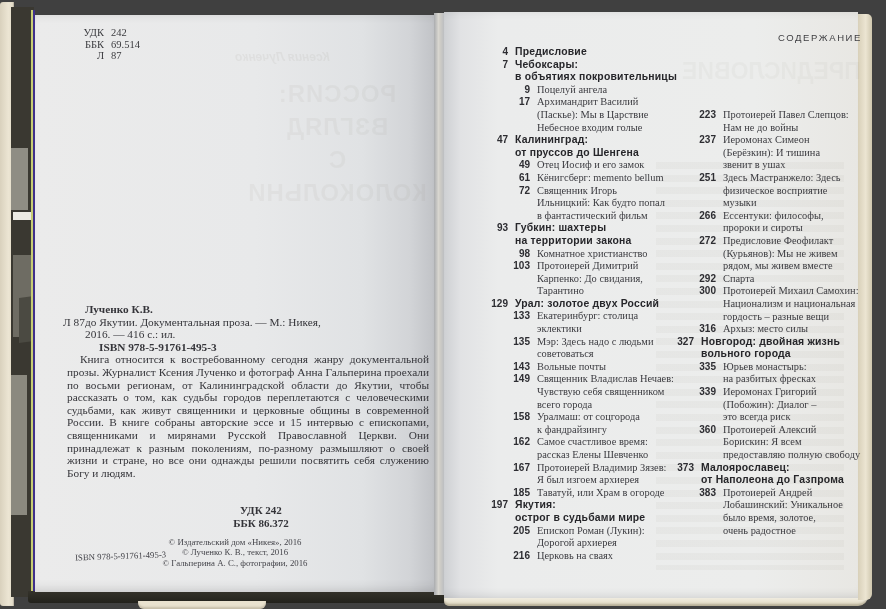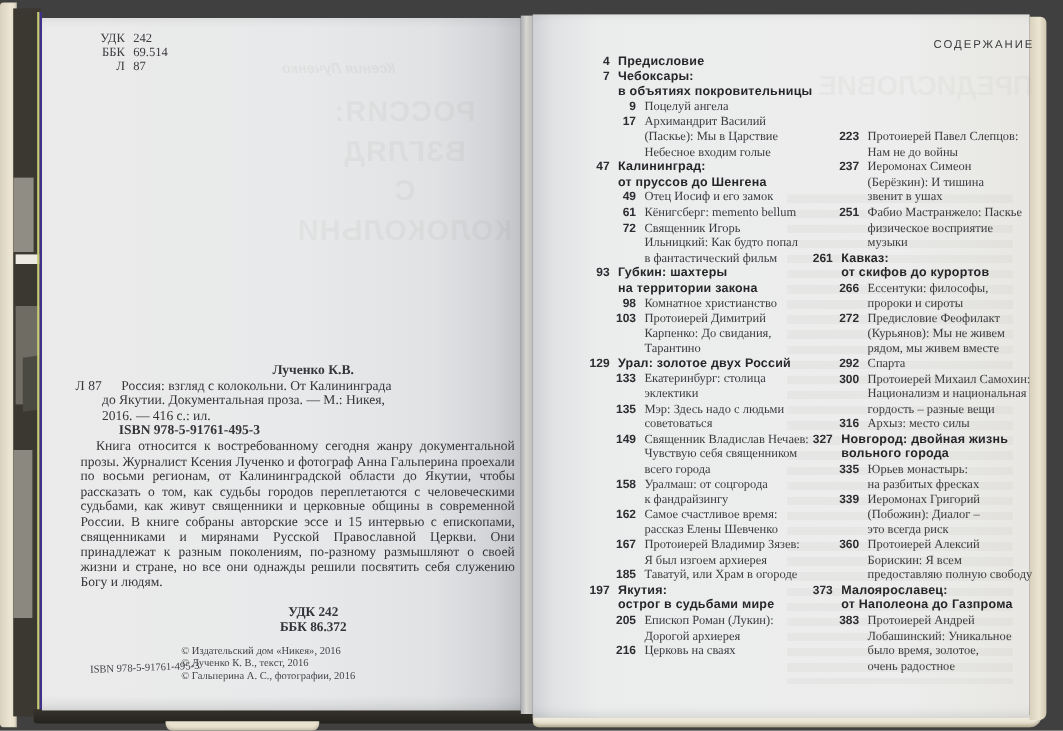--- a/index.html
+++ b/index.html
@@ -38,29 +38,29 @@
   .lp{position:absolute;inset:0;}
   .udk-top{position:absolute;left:41px;top:12px;font-size:10.5px;line-height:11.5px;color:#3b3b3f;}
   .udk-top .lab{display:inline-block;width:28px;text-align:right;}
   .udk-top .val{margin-left:7px;}
   .approval{position:absolute;left:51px;top:68px;font-size:11px;line-height:14.8px;color:#3b3b3f;}
   .ghost{color:#8a8578;transform:scaleX(-1);font-family:"Liberation Sans",sans-serif;font-weight:bold;}
   .ghost-author{position:absolute;left:200px;top:35px;font-size:12px;opacity:.09;font-style:italic;}
   .ghost-title{position:absolute;left:212px;top:62px;width:180px;text-align:center;
     font-size:24px;line-height:33px;opacity:.07;letter-spacing:1px;}
   .biblio{position:absolute;left:28px;top:288px;width:374px;font-size:11.3px;line-height:12.6px;color:#35353a;}
-  .bib-author{margin-left:22px;font-weight:bold;text-align:center;}
+  .bib-author{margin-left:22px;font-weight:bold;}
   .catalog{position:relative;margin-left:22px;}
   .catalog .cat-label{position:absolute;left:-22px;top:0;}
   .catalog .l1{text-indent:16px;}
   .bib-isbn{margin-left:36px;font-weight:bold;}
   .annotation{margin:0;margin-left:4px;width:362px;text-align:justify;text-indent:13px;}
   .udk-footer{position:absolute;left:146px;top:489px;width:160px;text-align:center;font-weight:bold;
     font-size:11px;line-height:13px;color:#333338;}
-  .copyrights{position:absolute;left:116px;top:522px;width:168px;text-align:left;
+  .copyrights{position:absolute;left:116px;top:522px;width:168px;text-align:center;
     font-size:8.8px;line-height:10.4px;color:#44444a;}
   .isbn-footer{position:absolute;left:40px;top:536px;font-size:8.8px;color:#44444a;transform:rotate(-2deg);}
   
   .rp{position:absolute;inset:0;}
   .toc-header{position:absolute;left:334px;top:20px;font-family:"Liberation Sans",sans-serif;
     font-size:9.5px;letter-spacing:1.6px;color:#3e3e41;}
   .ghost-pred{position:absolute;left:238px;top:46px;font-size:23px;opacity:.05;white-space:nowrap;}
   .ghost-lines{position:absolute;left:212px;top:150px;width:188px;height:408px;
     background:repeating-linear-gradient(to bottom,rgba(120,113,96,.05) 0 7px,transparent 7px 12.6px);}
   .toc-col{position:absolute;}
@@ -108,21 +108,20 @@
         <div><span class="lab">УДК</span><span class="val">242</span></div>
         <div><span class="lab">ББК</span><span class="val">69.514</span></div>
         <div><span class="lab">Л</span><span class="val">87</span></div>
       </div>
 
 
       <div class="biblio">
         <div class="bib-author">Лученко К.В.</div>
         <div class="catalog">
           <span class="cat-label">Л 87</span>
-          <div class="l1">Россия: взгляд с колокольни. От Калининграда</div>
           <div>до Якутии. Документальная проза. — М.: Никея,</div>
           <div>2016. — 416 с.: ил.</div>
         </div>
         <div class="bib-isbn">ISBN 978-5-91761-495-3</div>
         <p class="annotation">Книга относится к востребованному сегодня жанру документальной прозы. Журналист Ксения Лученко и фотограф Анна Гальперина проехали по восьми регионам, от Калининградской области до Якутии, чтобы рассказать о том, как судьбы городов переплетаются с человеческими судьбами, как живут священники и церковные общины в современной России. В книге собраны авторские эссе и 15 интервью с епископами, священниками и мирянами Русской Православной Церкви. Они принадлежат к разным поколениям, по-разному размышляют о своей жизни и стране, но все они однажды решили посвятить себя служению Богу и людям.</p>
       </div>
 
       <div class="udk-footer">
         <div>УДК 242</div>
         <div>ББК 86.372</div>
@@ -234,20 +233,26 @@
             </div>
           </div>
           <div class="toc-row sub">
             <div class="toc-num">135</div>
             <div class="toc-text">
               <div>Мэр: Здесь надо с людьми</div>
               <div>советоваться</div>
             </div>
           </div>
           <div class="toc-row sub">
+            <div class="toc-num">143</div>
+            <div class="toc-text">
+              <div>Вольные почты</div>
+            </div>
+          </div>
+          <div class="toc-row sub">
             <div class="toc-num">149</div>
             <div class="toc-text">
               <div>Священник Владислав Нечаев:</div>
               <div>Чувствую себя священником</div>
               <div>всего города</div>
             </div>
           </div>
           <div class="toc-row sub">
             <div class="toc-num">158</div>
             <div class="toc-text">
@@ -308,30 +313,23 @@
             <div class="toc-num">237</div>
             <div class="toc-text">
               <div>Иеромонах Симеон</div>
               <div>(Берёзкин): И тишина</div>
               <div>звенит в ушах</div>
             </div>
           </div>
           <div class="toc-row sub">
             <div class="toc-num">251</div>
             <div class="toc-text">
-              <div>Фабио Мастранжело: Паскье</div>
+              <div>Здесь Мастранжело: Здесь</div>
               <div>физическое восприятие</div>
               <div>музыки</div>
-            </div>
-          </div>
-          <div class="toc-row chapter">
-            <div class="toc-num">261</div>
-            <div class="toc-text">
-              <div>Кавказ:</div>
-              <div>от скифов до курортов</div>
             </div>
           </div>
           <div class="toc-row sub">
             <div class="toc-num">266</div>
             <div class="toc-text">
               <div>Ессентуки: философы,</div>
               <div>пророки и сироты</div>
             </div>
           </div>
           <div class="toc-row sub">

